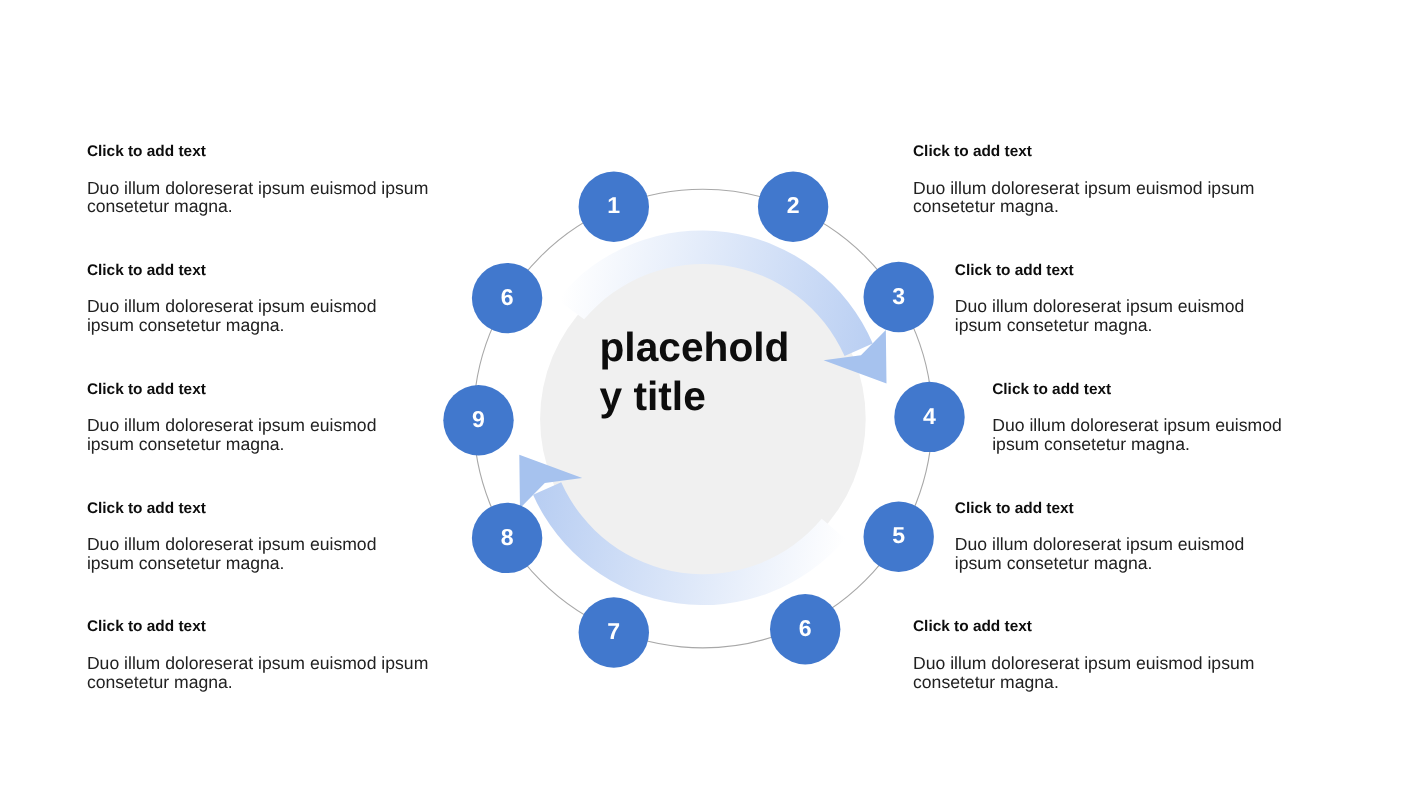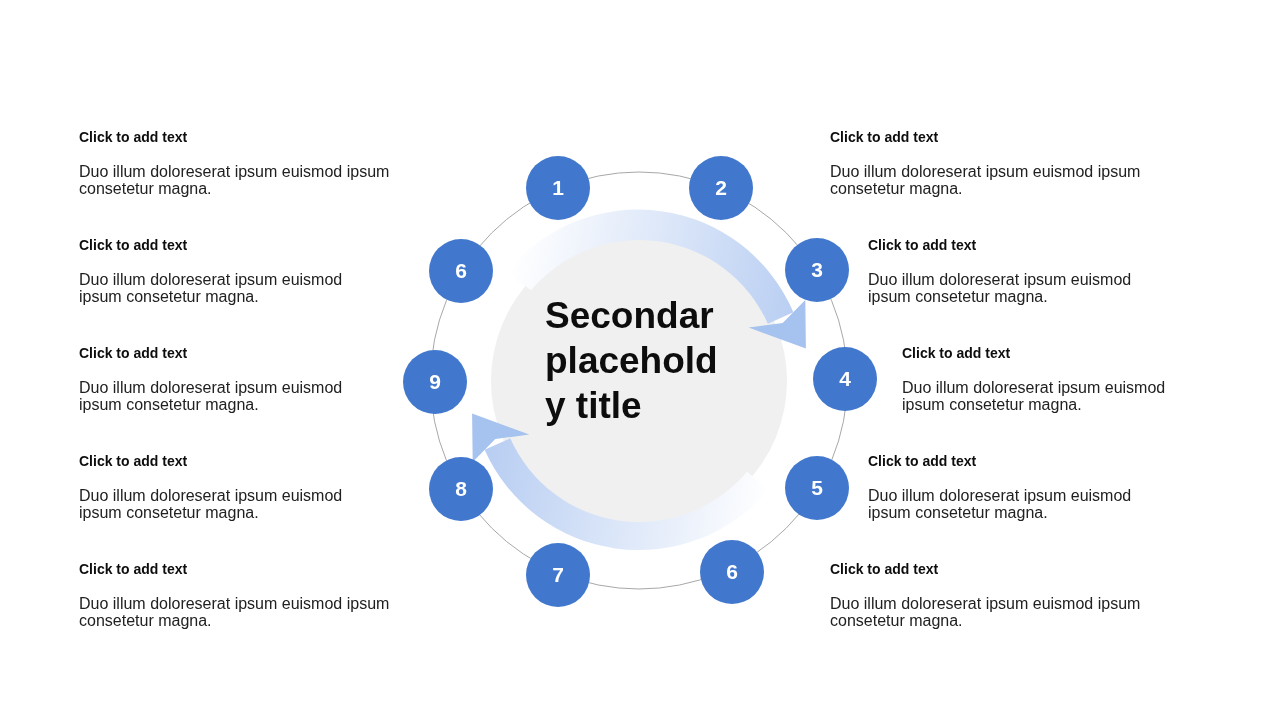--- a/index.html
+++ b/index.html
@@ -55,21 +55,20 @@
     <circle cx="639" cy="381" r="148" style="fill:var(--center-gray,#f0f0f0)"></circle>
 
     <path d="M 506.5 272.3 A 169 169 0 0 1 793.4 312.3 L 767.8 323.7 A 141 141 0 0 0 531 290.3 Z" fill="url(#topGrad)"></path>
     <path d="M 805.3 299.9 L 805.9 348.6 L 748.7 327.5 L 782.7 322.9 Z" style="fill:var(--arrow-head,#a6c2ee)"></path>
 
     <path d="M 768.5 489.7 A 169 169 0 0 1 484.6 449.7 L 510.2 438.3 A 141 141 0 0 0 747 471.7 Z" fill="url(#botGrad)"></path>
     <path d="M 472.7 462.1 L 472.1 413.4 L 529.3 434.5 L 495.3 439.1 Z" style="fill:var(--arrow-head,#a6c2ee)"></path>
   </svg>
 
   <div class="center-title">
-    <div>Secondar</div>
     <div>placehold</div>
     <div>y title</div>
   </div>
 
   <div class="num-circle" style="left:526px;top:156px">1</div>
   <div class="num-circle" style="left:689px;top:156px">2</div>
   <div class="num-circle" style="left:785px;top:238px">3</div>
   <div class="num-circle" style="left:813px;top:347px">4</div>
   <div class="num-circle" style="left:785px;top:456px">5</div>
   <div class="num-circle" style="left:700px;top:540px">6</div>

